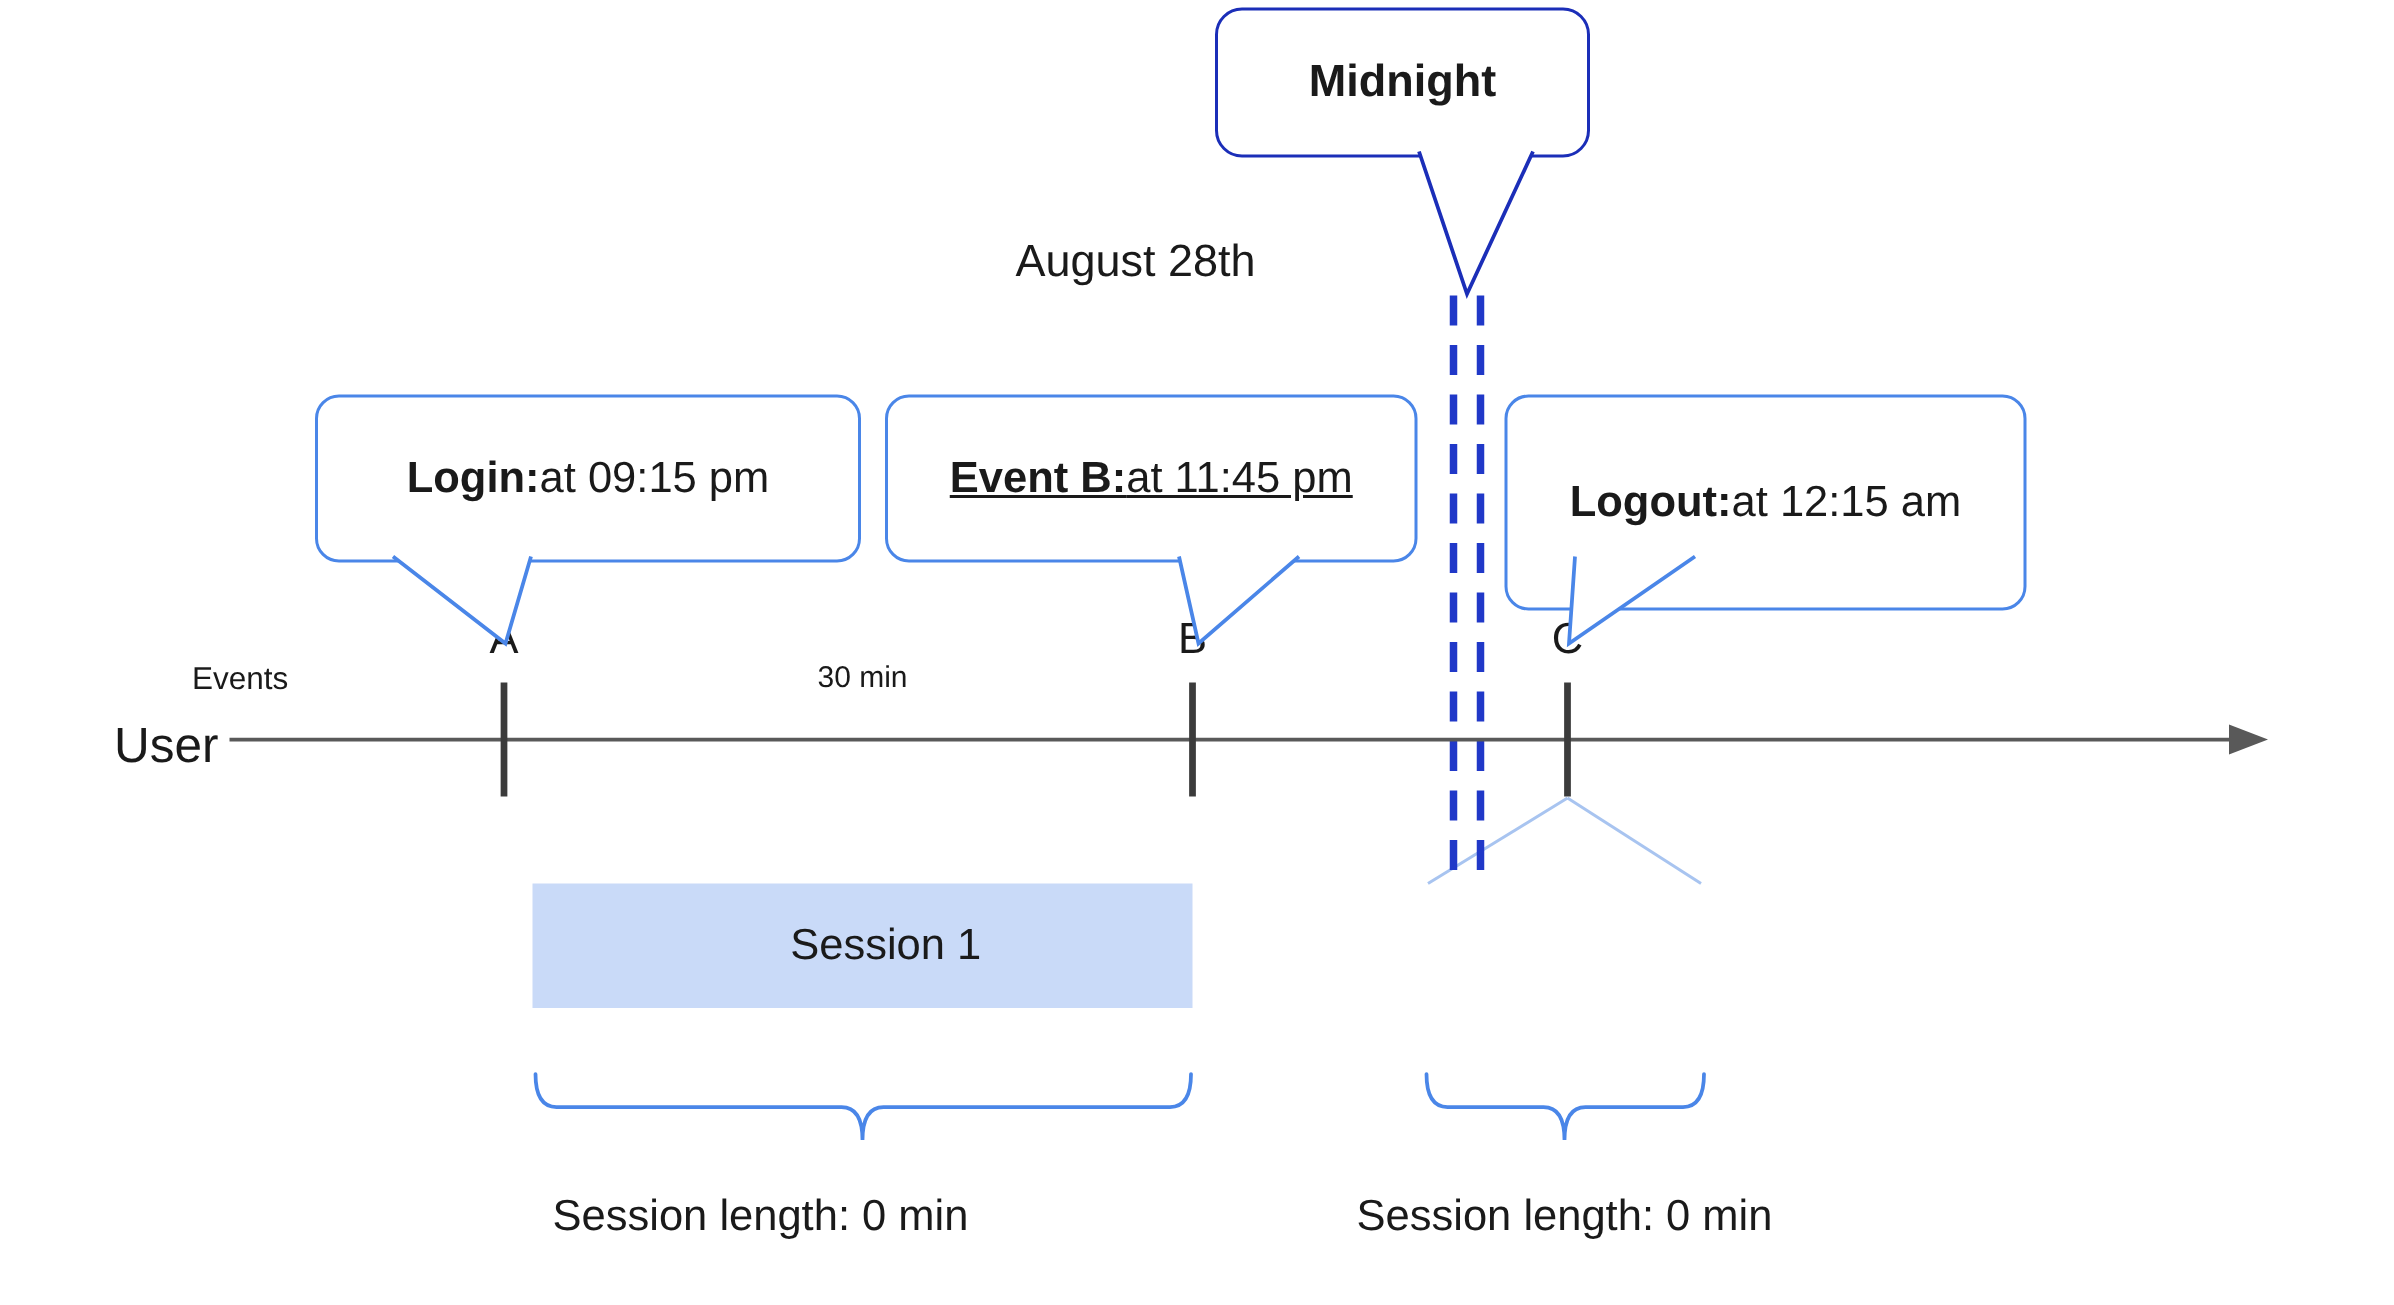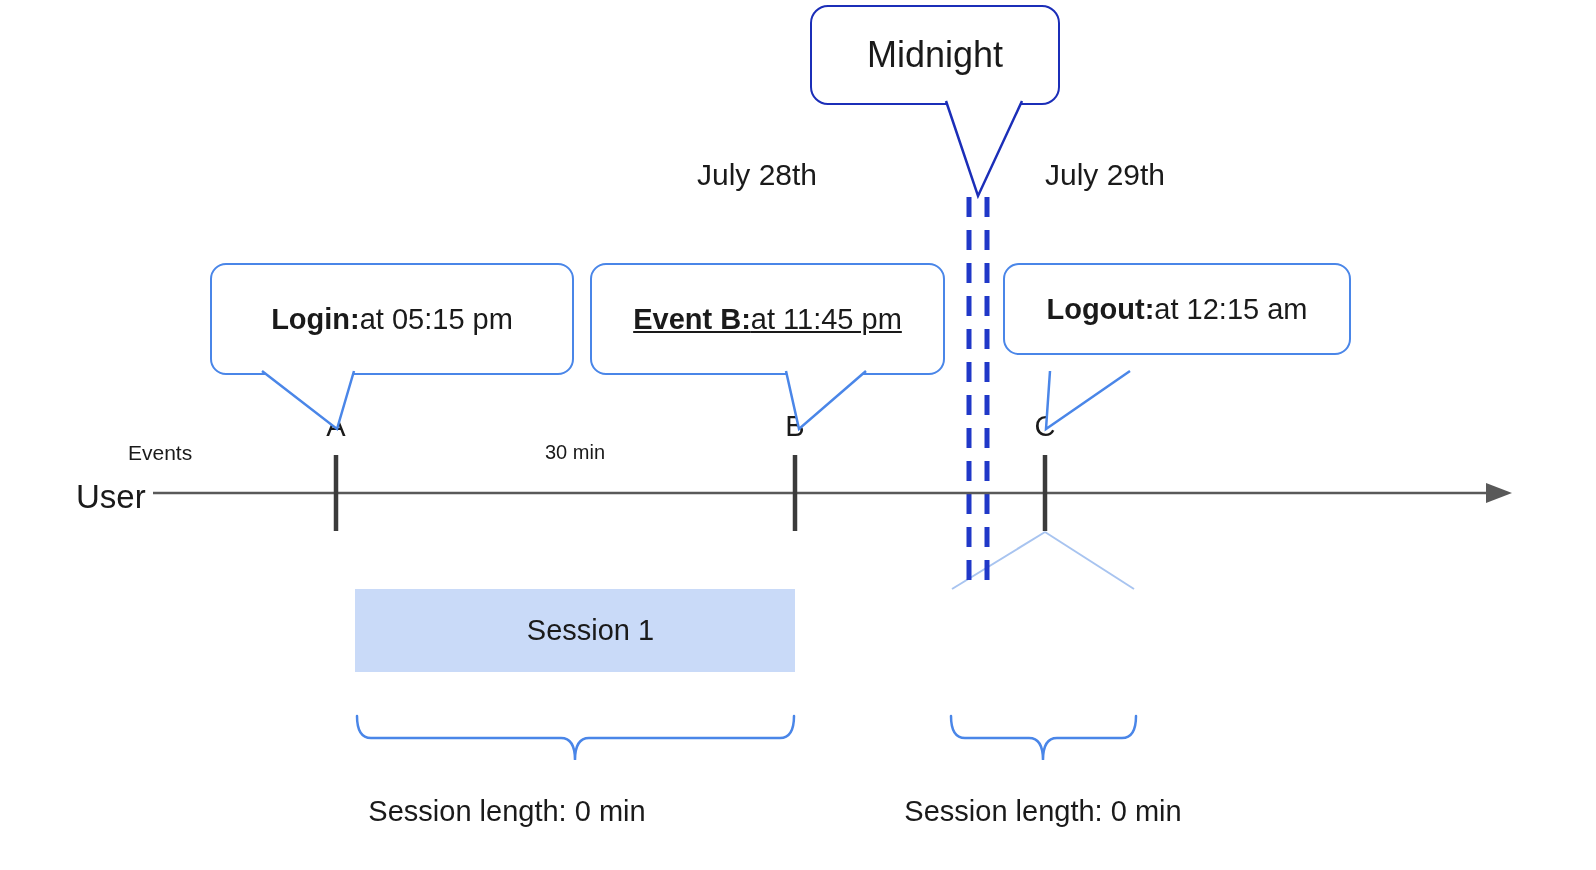--- a/index.html
+++ b/index.html
@@ -33,22 +33,22 @@
     justify-content: center;
     font-size: 29px;
     z-index: 1;
     white-space: nowrap;
   }
   .callout .bold { font-weight: bold; }
 
   .callout.midnight {
     border: 2.5px solid #1b2eb8;
     border-radius: 18px;
-    font-weight: normal;
-    font-size: 36px;
+    font-weight: bold;
+    font-size: 30px;
   }
 
   .label { position: absolute; z-index: 2; }
   .centered { text-align: center; }
 
   .date-label { font-size: 30px; width: 220px; }
   .events-label { font-size: 21px; margin-top: 29px; }
   .event-letter { font-size: 29px; width: 40px; }
   .interval-label { font-size: 20px; width: 140px; }
   .user-label { font-size: 33px; }
@@ -67,34 +67,33 @@
 </style>
 </head>
 <body>
 
 <div class="canvas">
 
   <div class="callout midnight" style="left:810px; top:5px; width:250px; height:100px;">
     <span>Midnight</span>
   </div>
 
-  <div class="label date-label centered" style="left:647px; top:158px;">July 28th</div>
-  <div class="label date-label centered" style="left:995px; top:158px;">July 29th</div>
+  <div class="label date-label centered" style="left:647px; top:158px;">August 28th</div>
 
   <div class="callout" style="left:210px; top:263px; width:364px; height:112px;">
     <span class="bold">Login:</span>
-      <span> at 05:15 pm</span>
+      <span> at 09:15 pm</span>
   </div>
 
   <div class="callout" style="left:590px; top:263px; width:355px; height:112px;text-decoration:underline;">
     <span class="bold">Event B:</span>
       <span> at 11:45 pm</span>
   </div>
 
-  <div class="callout" style="left:1003px; top:263px; width:348px; height:92px;">
+  <div class="callout" style="left:1003px; top:263px; width:348px; height:144px;">
     <span class="bold">Logout:</span>
       <span> at 12:15 am</span>
   </div>
 
   <div class="label events-label" style="left:128px; top:412px;">Events</div>
 
   <div class="label event-letter centered" style="left:316px; top:410px;">A</div>
   <div class="label event-letter centered" style="left:775px; top:410px;">B</div>
   <div class="label event-letter centered" style="left:1025px; top:410px;">C</div>
 

